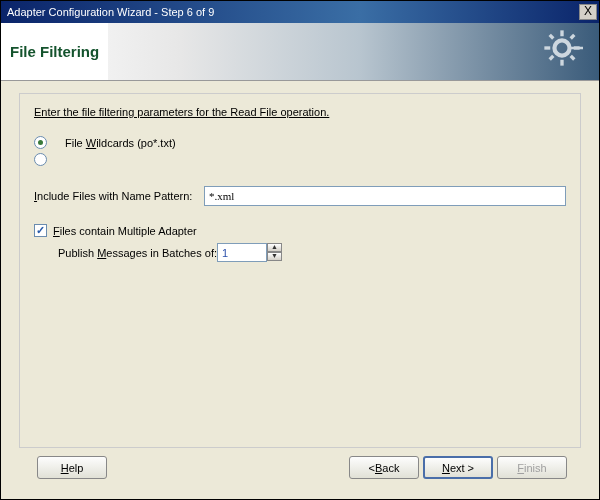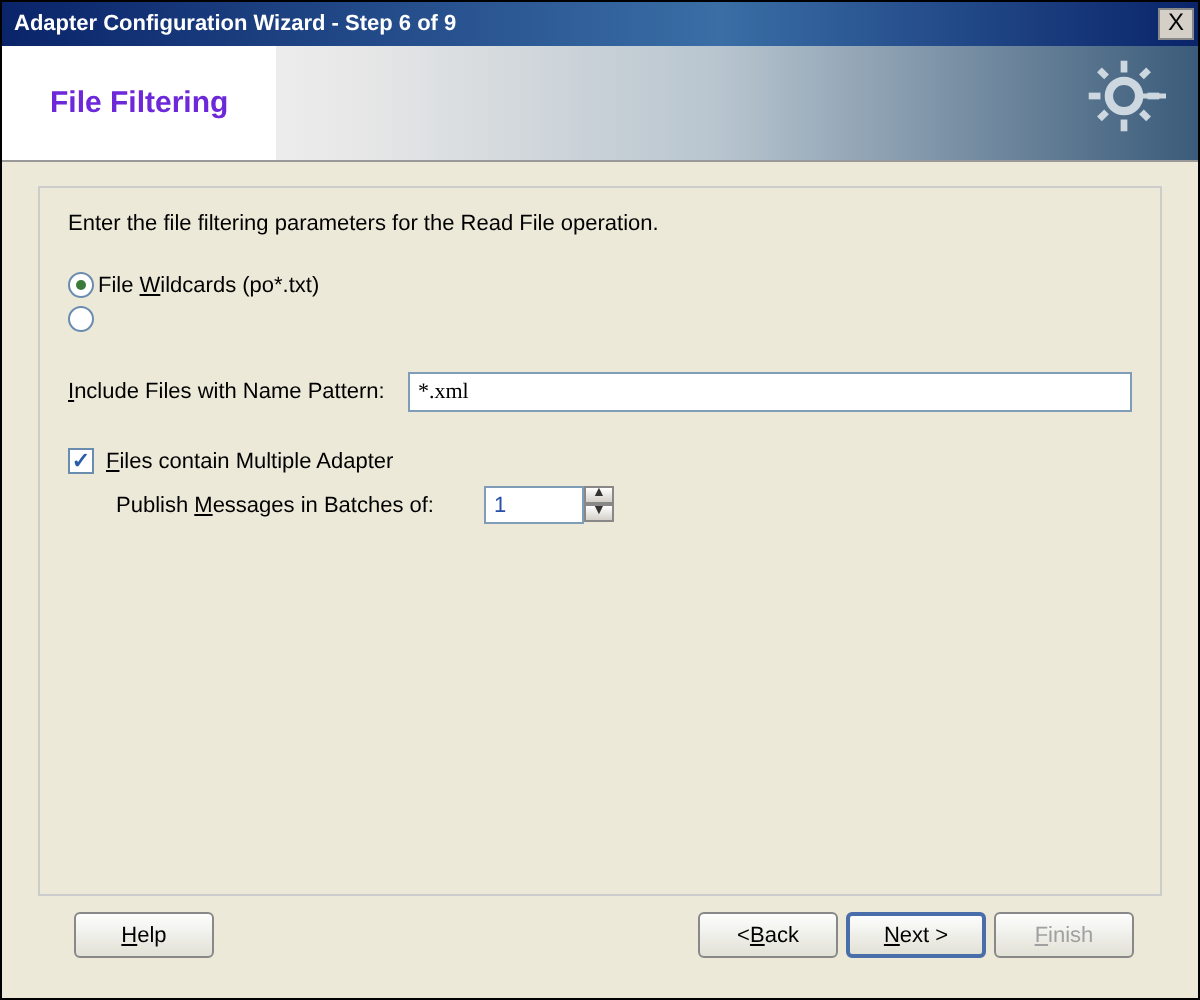--- a/index.html
+++ b/index.html
@@ -1,36 +1,36 @@
 <!DOCTYPE html>
 <html><head>
 <meta charset="utf-8">
 <style>
 * { box-sizing: border-box; margin: 0; padding: 0; font-family: "Tahoma", "Segoe UI", sans-serif; font-size: 11px; }
 body { width: 600px; height: 500px; background: #ece9d8; border: 1px solid #000; display: flex; flex-direction: column; overflow: hidden; }
 .titlebar { height: 22px; background: linear-gradient(to right, #0a246a 0%, #3a6ea5 60%, #0a246a 100%); display: flex; align-items: center; justify-content: space-between; padding: 0 2px 0 6px; color: #fff; }
-.titlebar .title { font-weight: bold; text-align: center; }
+.titlebar .title { font-weight: normal; text-align: center; }
 .titlebar .close { width: 18px; height: 16px; background: #d4d0c8; border: 1px solid #888; color: #000; font-family: Arial; font-size: 12px; line-height: 12px; text-align: center; cursor: default; }
 .header { height: 58px; display: flex; align-items: stretch; background: linear-gradient(to right, #fff 0%, #e7e7e7 30%, #b8c5cf 60%, #3a5b7a 100%); border-bottom: 1px solid #999; position: relative; }
-.header .tab { background: #fff; padding: 10px 24px; font-size: 15px; font-weight: bold; color: #6d28d9; align-self: stretch; display: flex; align-items: center; }
+.header .tab { background: #fff; padding: 10px 9px; font-size: 15px; font-weight: bold; color: #14532d; align-self: stretch; display: flex; align-items: center; }
 .header .gear { position: absolute; right: 16px; top: 4px; }
 .gear svg { width: 42px; height: 42px; }
 .content { flex: 1; padding: 12px 18px 6px 18px; display: flex; flex-direction: column; }
 .inner { border: 1px solid #ccc; background: #ece9d8; flex: 1; padding: 12px 14px; position: relative; }
-.intro { margin-bottom: 18px; }
+.intro { margin-bottom: 18px; text-decoration: underline; }
 .row { display: flex; align-items: center; margin-bottom: 6px; }
 .row .lbl { width: 170px; }
 .row .ctrl { flex: 1; }
-.radio-item { display: flex; align-items: center; gap: 2px; margin-bottom: 4px; }
+.radio-item { display: flex; align-items: center; gap: 18px; margin-bottom: 4px; }
 .radio-vis { width: 13px; height: 13px; border: 1px solid #6a8caf; border-radius: 50%; background: #fff; display: inline-flex; align-items: center; justify-content: center; }
 .radio-vis.checked::after { content: ""; width: 5px; height: 5px; background: #3a7a3a; border-radius: 50%; display: block; }
 .txt { width: 100%; height: 20px; border: 1px solid #7f9db9; background: #fff; padding: 2px 4px; font-size: 11px; font-family: Liberation Serif, serif; }
 .check-item { display: flex; align-items: center; gap: 6px; margin-top: 18px; }
 .check-vis { width: 13px; height: 13px; border: 1px solid #6a8caf; background: #fff; display: inline-flex; align-items: center; justify-content: center; color: #2a5caa; font-size: 11px; font-weight: bold; }
-.publish-row { display: flex; align-items: center; gap: 25px; margin-top: 6px; margin-left: 24px; }
+.publish-row { display: flex; align-items: center; gap: 0; margin-top: 6px; margin-left: 24px; }
 .spinner { display: flex; align-items: stretch; }
 .spinner input { width: 50px; height: 19px; border: 1px solid #7f9db9; background: #fff; padding: 2px 4px; color: #2a4faa; font-size: 11px; }
 .spinner .btns { display: flex; flex-direction: column; }
 .spinner .btns div { width: 15px; height: 9px; border: 1px solid #888; background: linear-gradient(#fff,#d4d0c8); font-size: 7px; line-height: 6px; text-align: center; color: #333; }
 .u { text-decoration: underline; }
 .footer { display: flex; padding: 8px 14px 14px 14px; align-items: center; }
 .footer .spacer { flex: 1; }
 .btn { min-width: 70px; height: 23px; border: 1px solid #888; background: linear-gradient(#fdfdfd, #e1e1d6); border-radius: 3px; padding: 0 10px; font-size: 11px; display: inline-flex; align-items: center; justify-content: center; margin-left: 4px; cursor: default; }
 .btn.default { border: 2px solid #4a6ea9; }
 .btn.disabled { color: #a0a0a0; }

